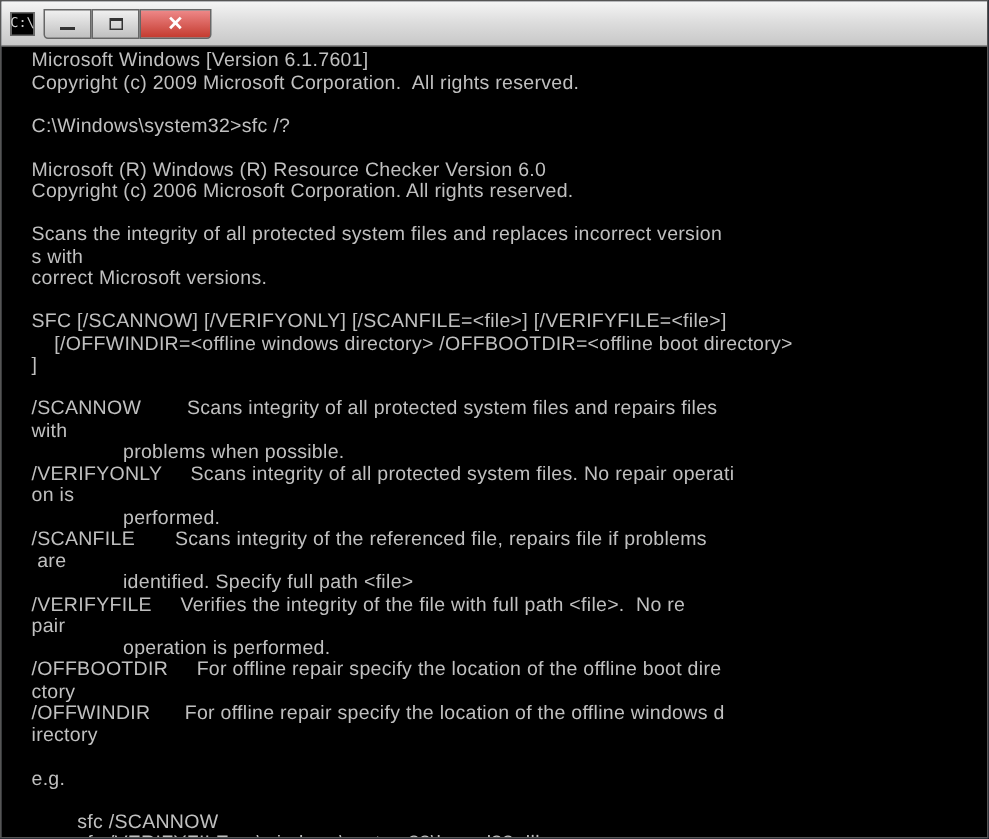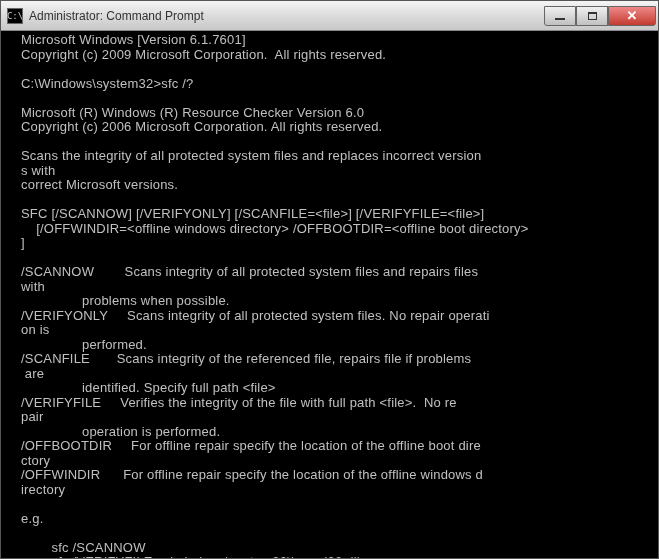--- a/index.html
+++ b/index.html
@@ -89,21 +89,20 @@
 @keyframes blink { 50% { opacity: 0; } }
 </style>
 </head>
 <body>
 
 <div class="window">
   <div class="titlebar">
     <div class="title-icon">
       <span>C:\</span>
     </div>
-    <div class="title-text">Administrator: Command Prompt</div>
     <div class="window-controls">
       <div class="win-btn min">
           <div class="min-line"></div>
         </div>
       <div class="win-btn max">
           <div class="max-box"></div>
         </div>
       <div class="win-btn close">
           <span class="close-x">✕</span>
         </div>

